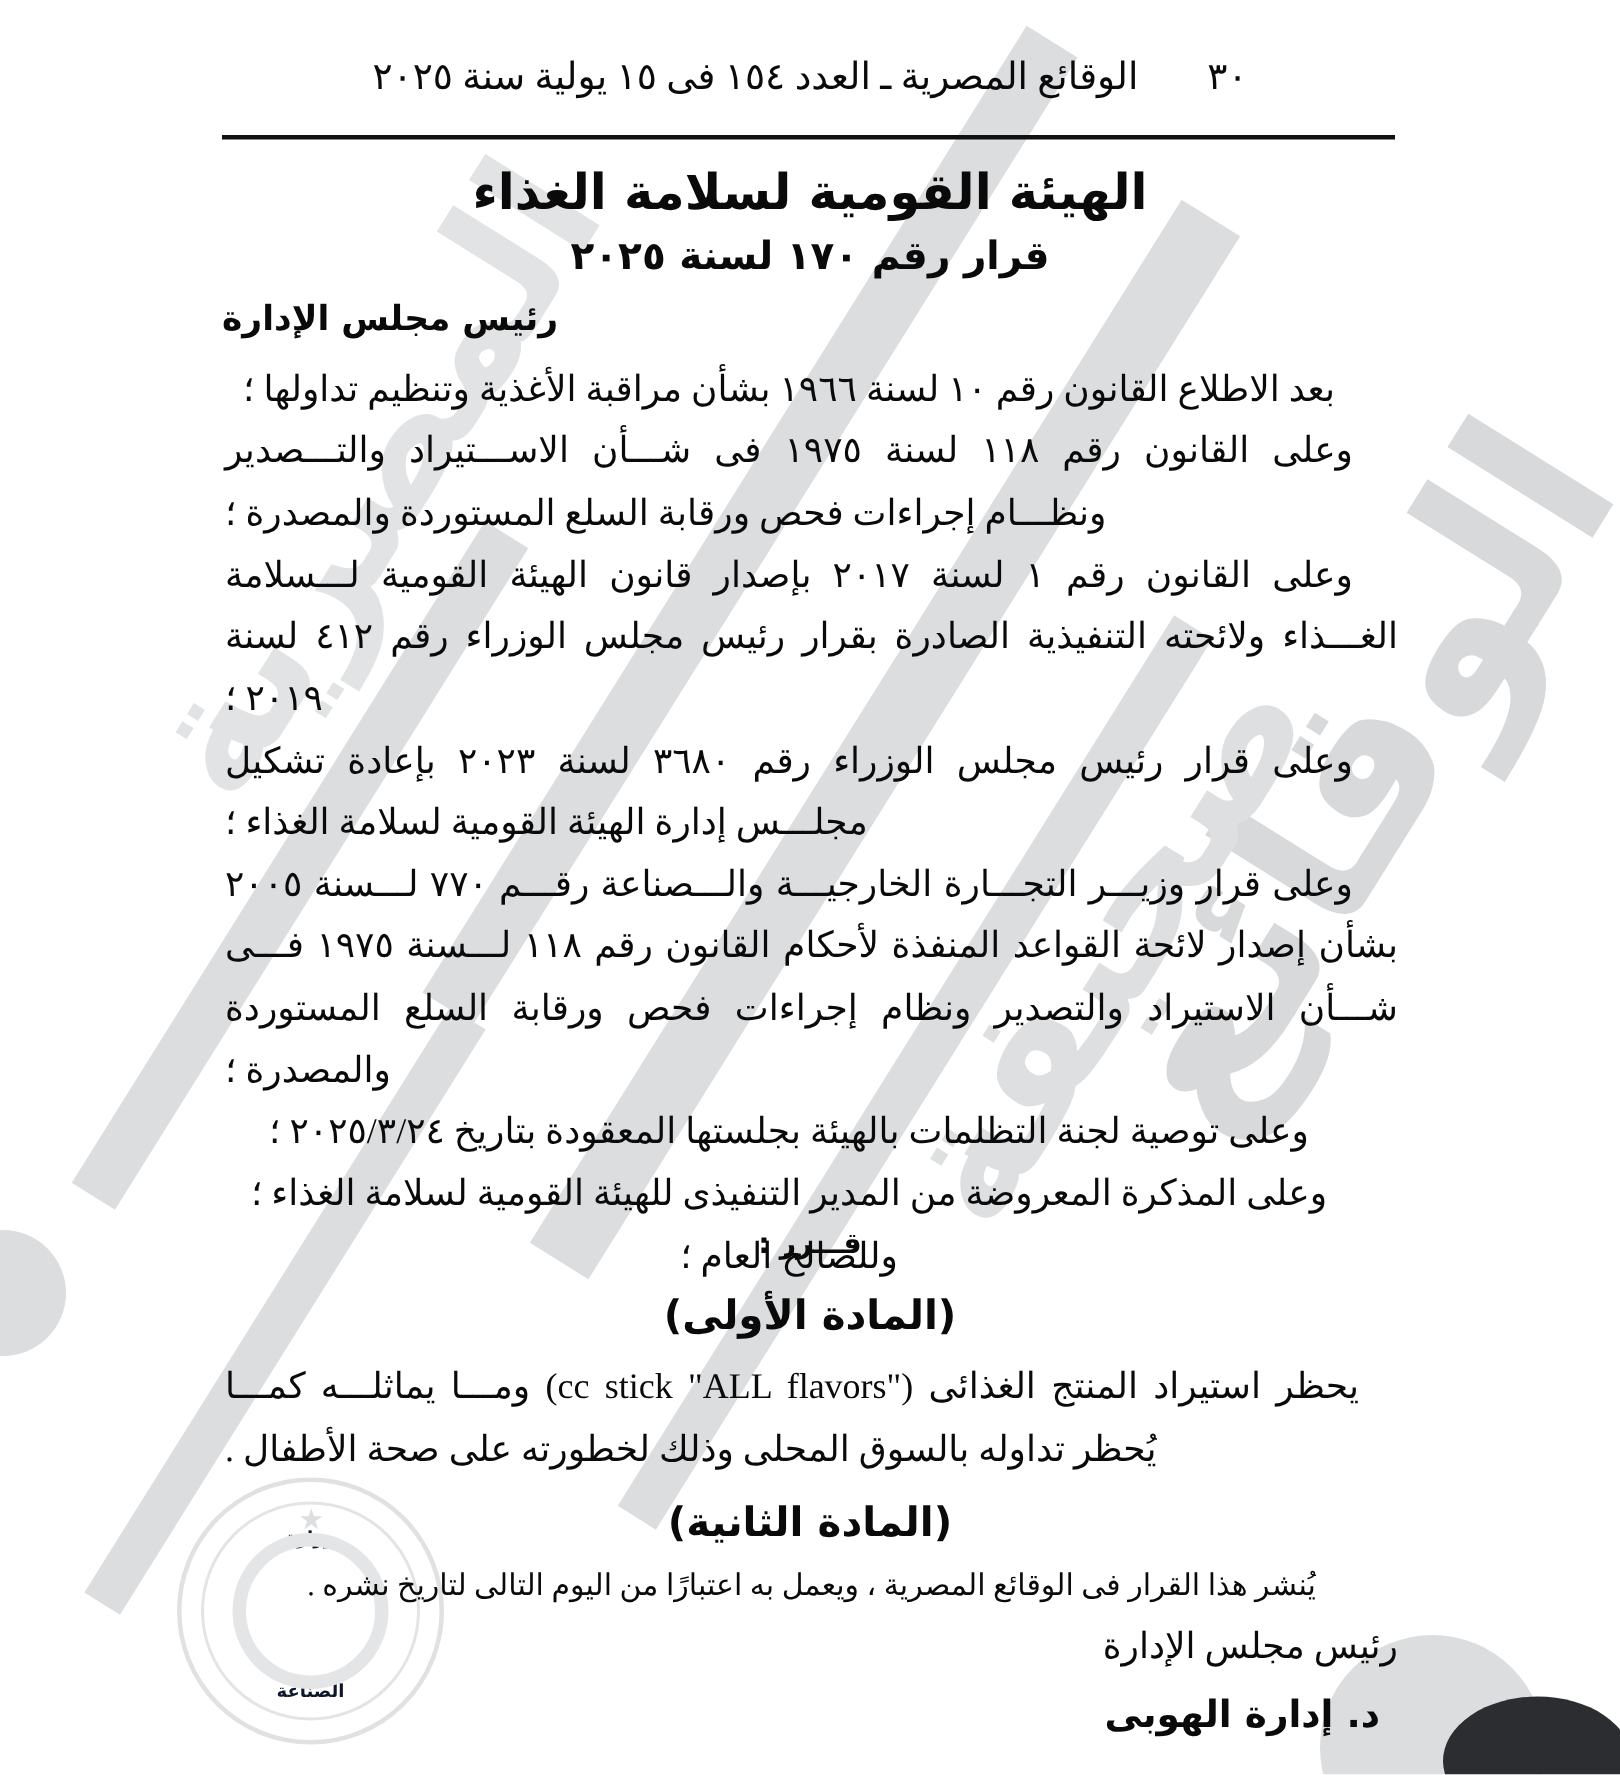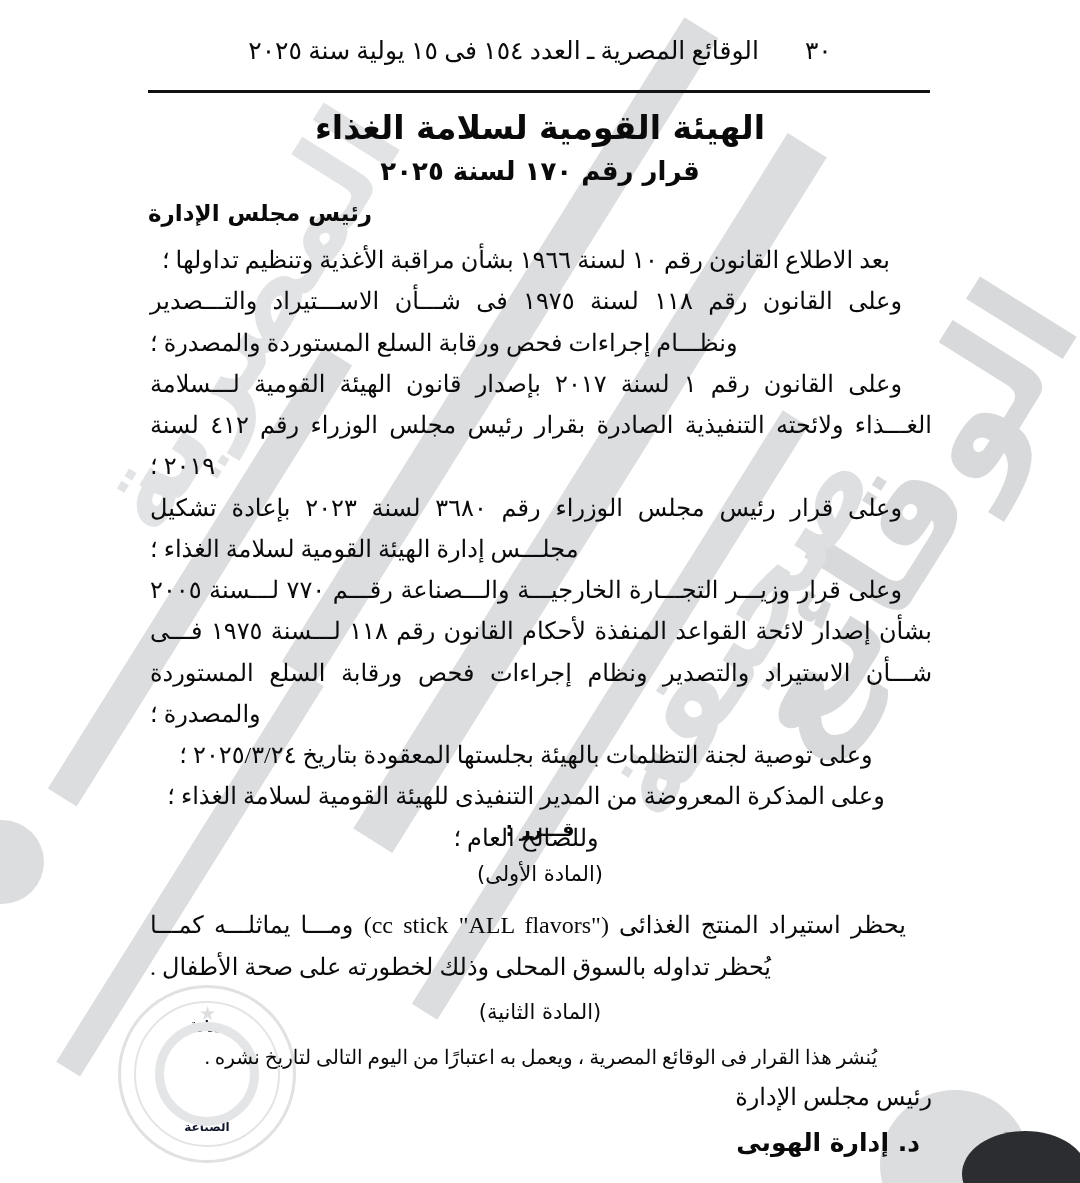--- a/index.html
+++ b/index.html
@@ -217,22 +217,22 @@
     text-align: center;
     font-family: "DejaVu Sans", "Liberation Sans", sans-serif;
     font-weight: 700;
     font-size: 19px;
   }
   .article-head {
     position: absolute;
     left: 0; right: 0;
     text-align: center;
     font-family: "DejaVu Sans", "Liberation Sans", sans-serif;
-    font-weight: 400;
-    font-size: 21px;
+    font-weight: 700;
+    font-size: 27px;
   }
   .art1 { top: 862px; }
   .art2 { top: 1000px; }
 
   .art1-body {
     position: absolute;
     top: 905px;
     right: 148px;
     width: 782px;
     text-align: justify;

